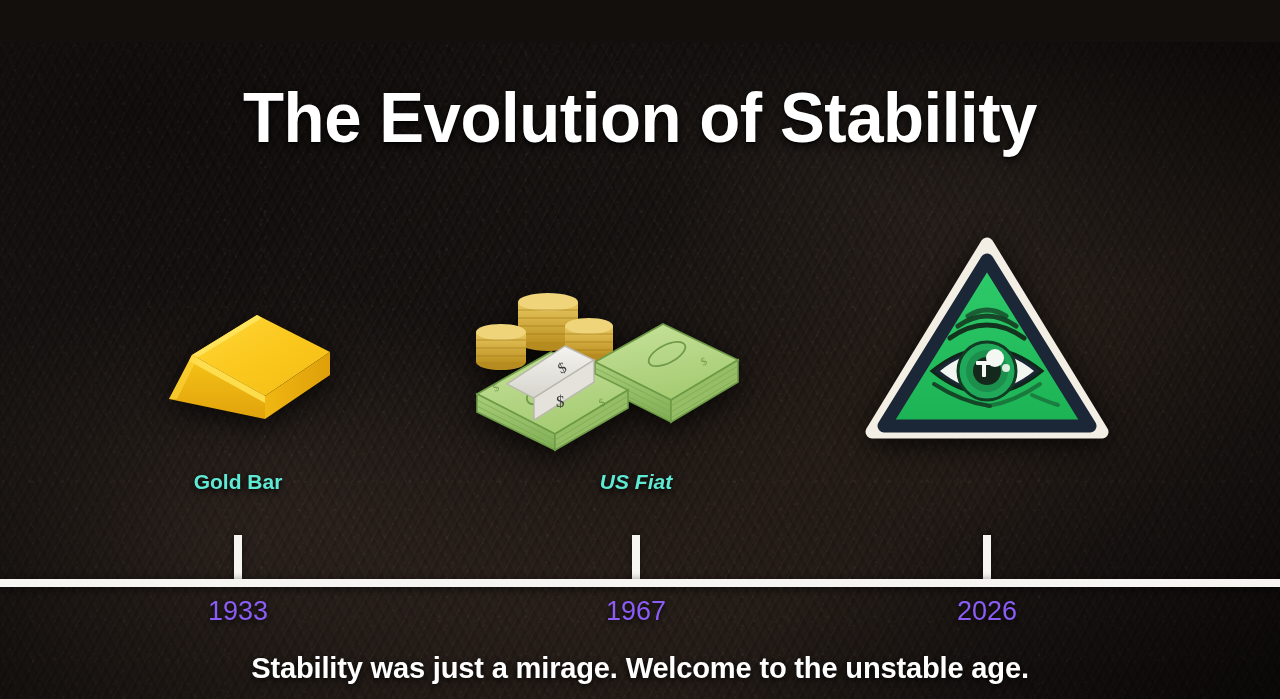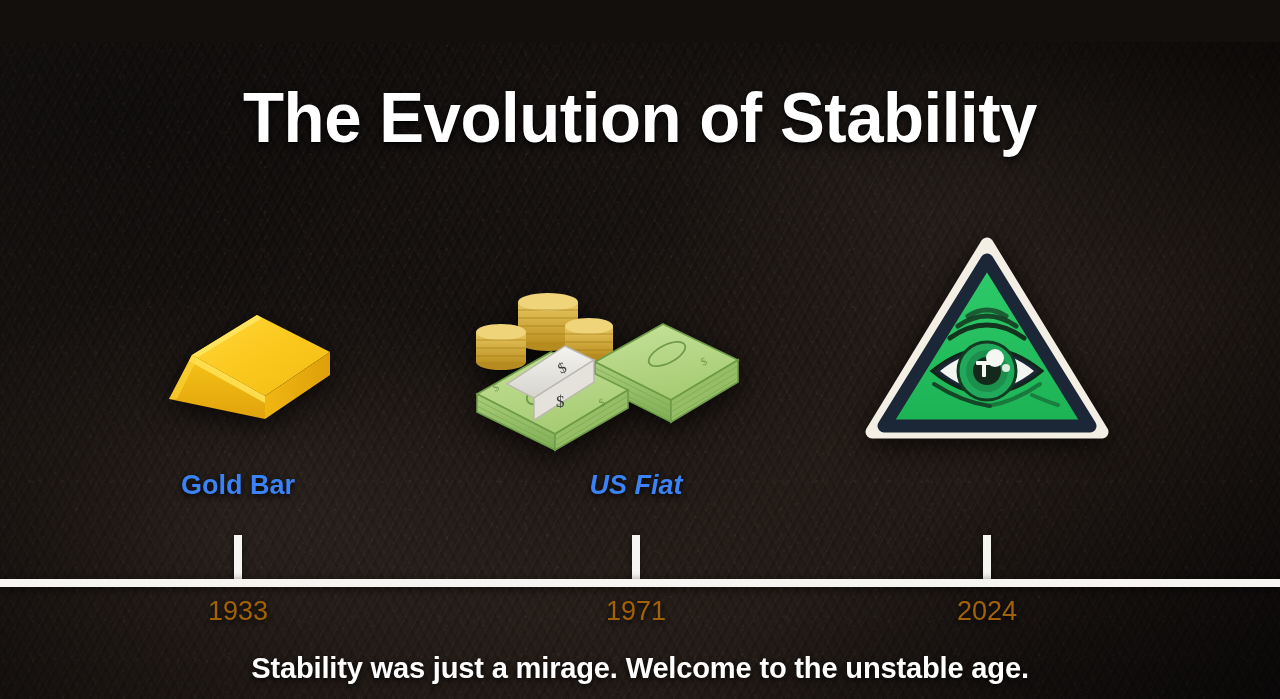--- a/index.html
+++ b/index.html
@@ -94,23 +94,23 @@
   }
 
   
   .icons { position:absolute; top:190px; left:0; width:1280px; height:220px; }
   .icon-slot { position:absolute; }
   .icon-slot svg { display:block; filter:drop-shadow(0 6px 14px rgba(0,0,0,.75)); }
 
   
   .era-label {
     position:absolute;
-    color:#3b82f6;
+    color:#5eead4;
     font-weight:bold;
-    font-size:27px;
+    font-size:21px;
     text-align:center;
     white-space:nowrap;
     text-shadow:0 2px 6px rgba(0,0,0,.9);
     transform:translateX(-50%);
   }
 
   
   .timeline-line {
     position:absolute; left:0; top:537px;
     width:1280px; height:8px;
@@ -119,21 +119,21 @@
   }
   .tick {
     position:absolute; top:493px;
     width:8px; height:46px;
     background:#f7f5f2;
     transform:translateX(-50%);
     box-shadow:0 0 6px rgba(0,0,0,.5);
   }
   .year-label {
     position:absolute; top:554px;
-    color:#a16207;
+    color:#8b5cf6;
     font-size:27px;
     font-weight:500;
     text-align:center;
     white-space:nowrap;
     transform:translateX(-50%);
     text-shadow:0 2px 6px rgba(0,0,0,.9);
   }
 
   
   .caption {
@@ -342,18 +342,18 @@
   <div class="era-label" style="left:238px; top:428px;">Gold Bar</div>
   <div class="era-label" style="left:636px; top:428px;font-style:italic;">US Fiat</div>
 
   <div class="tick" style="left:238px;"></div>
   <div class="tick" style="left:636px;"></div>
   <div class="tick" style="left:987px;"></div>
 
   <div class="timeline-line"></div>
 
   <div class="year-label" style="left:238px;">1933</div>
-  <div class="year-label" style="left:636px;">1971</div>
-  <div class="year-label" style="left:987px;">2024</div>
+  <div class="year-label" style="left:636px;">1967</div>
+  <div class="year-label" style="left:987px;">2026</div>
 
   <div class="caption">Stability was just a mirage. Welcome to the unstable age.</div>
 
 </div>
 
 </body></html>

